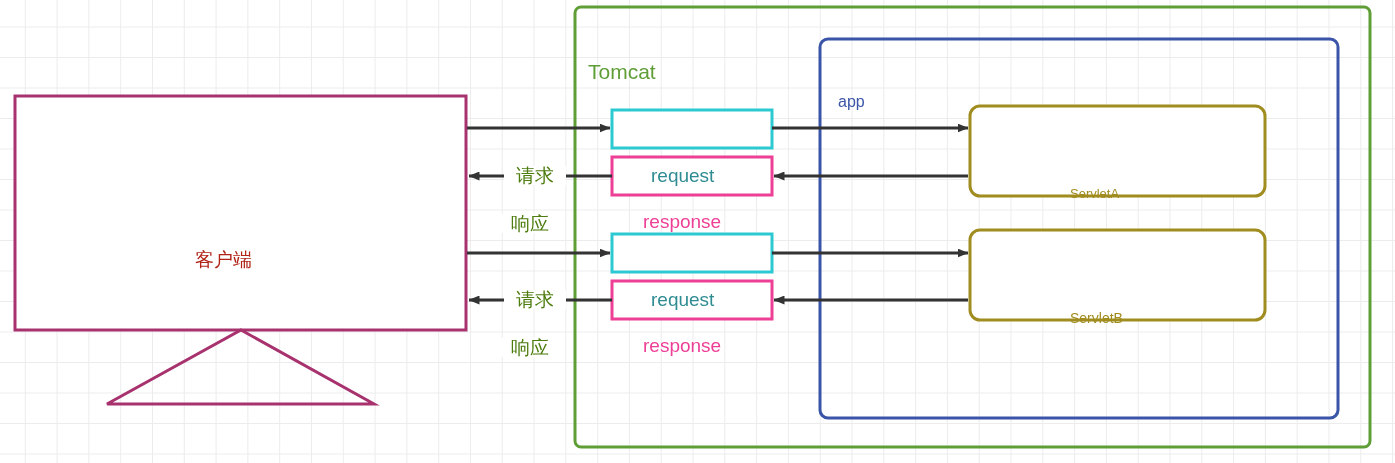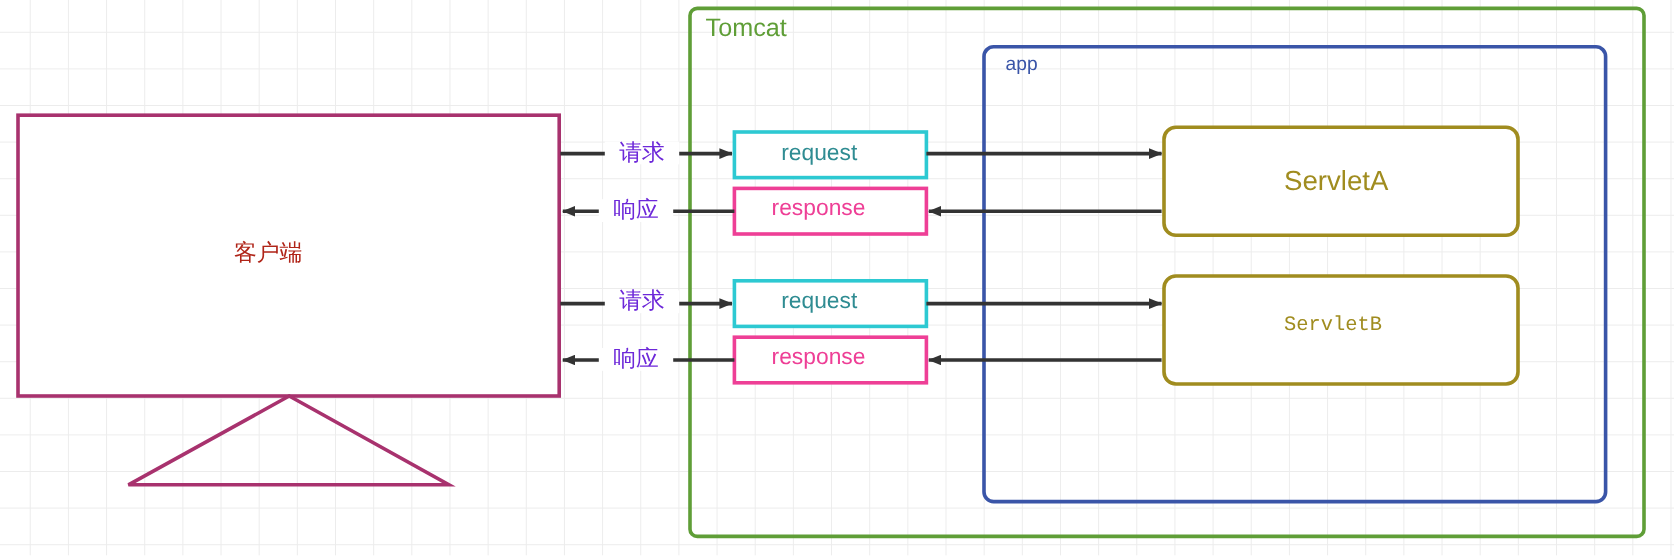--- a/index.html
+++ b/index.html
@@ -26,46 +26,46 @@
     position: absolute;
     left: 0;
     top: 0;
     width: 1395px;
     height: 463px;
   }
   .lbl {
     position: absolute;
     white-space: nowrap;
     line-height: 1;
+    margin-top: 48px;
   }
   .lbl-tomcat {
     left: 588px; top: 13px;
     font-size: 21px;
     color: #5f9e37;
   }
   .lbl-app {
     left: 838px; top: 46px;
     font-size: 16px;
     color: #3a55a8;
   }
   .lbl-client {
     left: 195px; top: 202px;
     font-size: 19px;
     color: #b02418;
   }
   .lbl-servlet-a {
     left: 1070px; top: 139px;
-    font-size: 23px;
+    font-size: 13px;
     color: #a08c1f;
   }
   .lbl-servlet-b {
     left: 1070px; top: 263px;
-    font-size: 17px;
+    font-size: 14px;
     color: #a08c1f;
-    font-family: Liberation Mono, monospace;
   }
   .lbl-req-box {
     left: 651px; top: 118px;
     font-size: 19px;
     color: #2f8c92;
   }
   .lbl-resp-box {
     left: 643px; top: 164px;
     font-size: 19px;
     color: #ee3f96;
@@ -75,21 +75,21 @@
     font-size: 19px;
     color: #2f8c92;
   }
   .lbl-resp-box-2 {
     left: 643px; top: 288px;
     font-size: 19px;
     color: #ee3f96;
   }
   .lbl-arrow {
     font-size: 19px;
-    color: #6d28d9;
+    color: #4d7c0f;
     background: #ffffff;
     padding: 0 12px;
   }
   .lbl-req-cn-1 { left: 504px; top: 118px; }
   .lbl-resp-cn-1 { left: 499px; top: 166px; }
   .lbl-req-cn-2 { left: 504px; top: 242px; }
   .lbl-resp-cn-2 { left: 499px; top: 290px; }
 </style>
 </head>
 <body>

